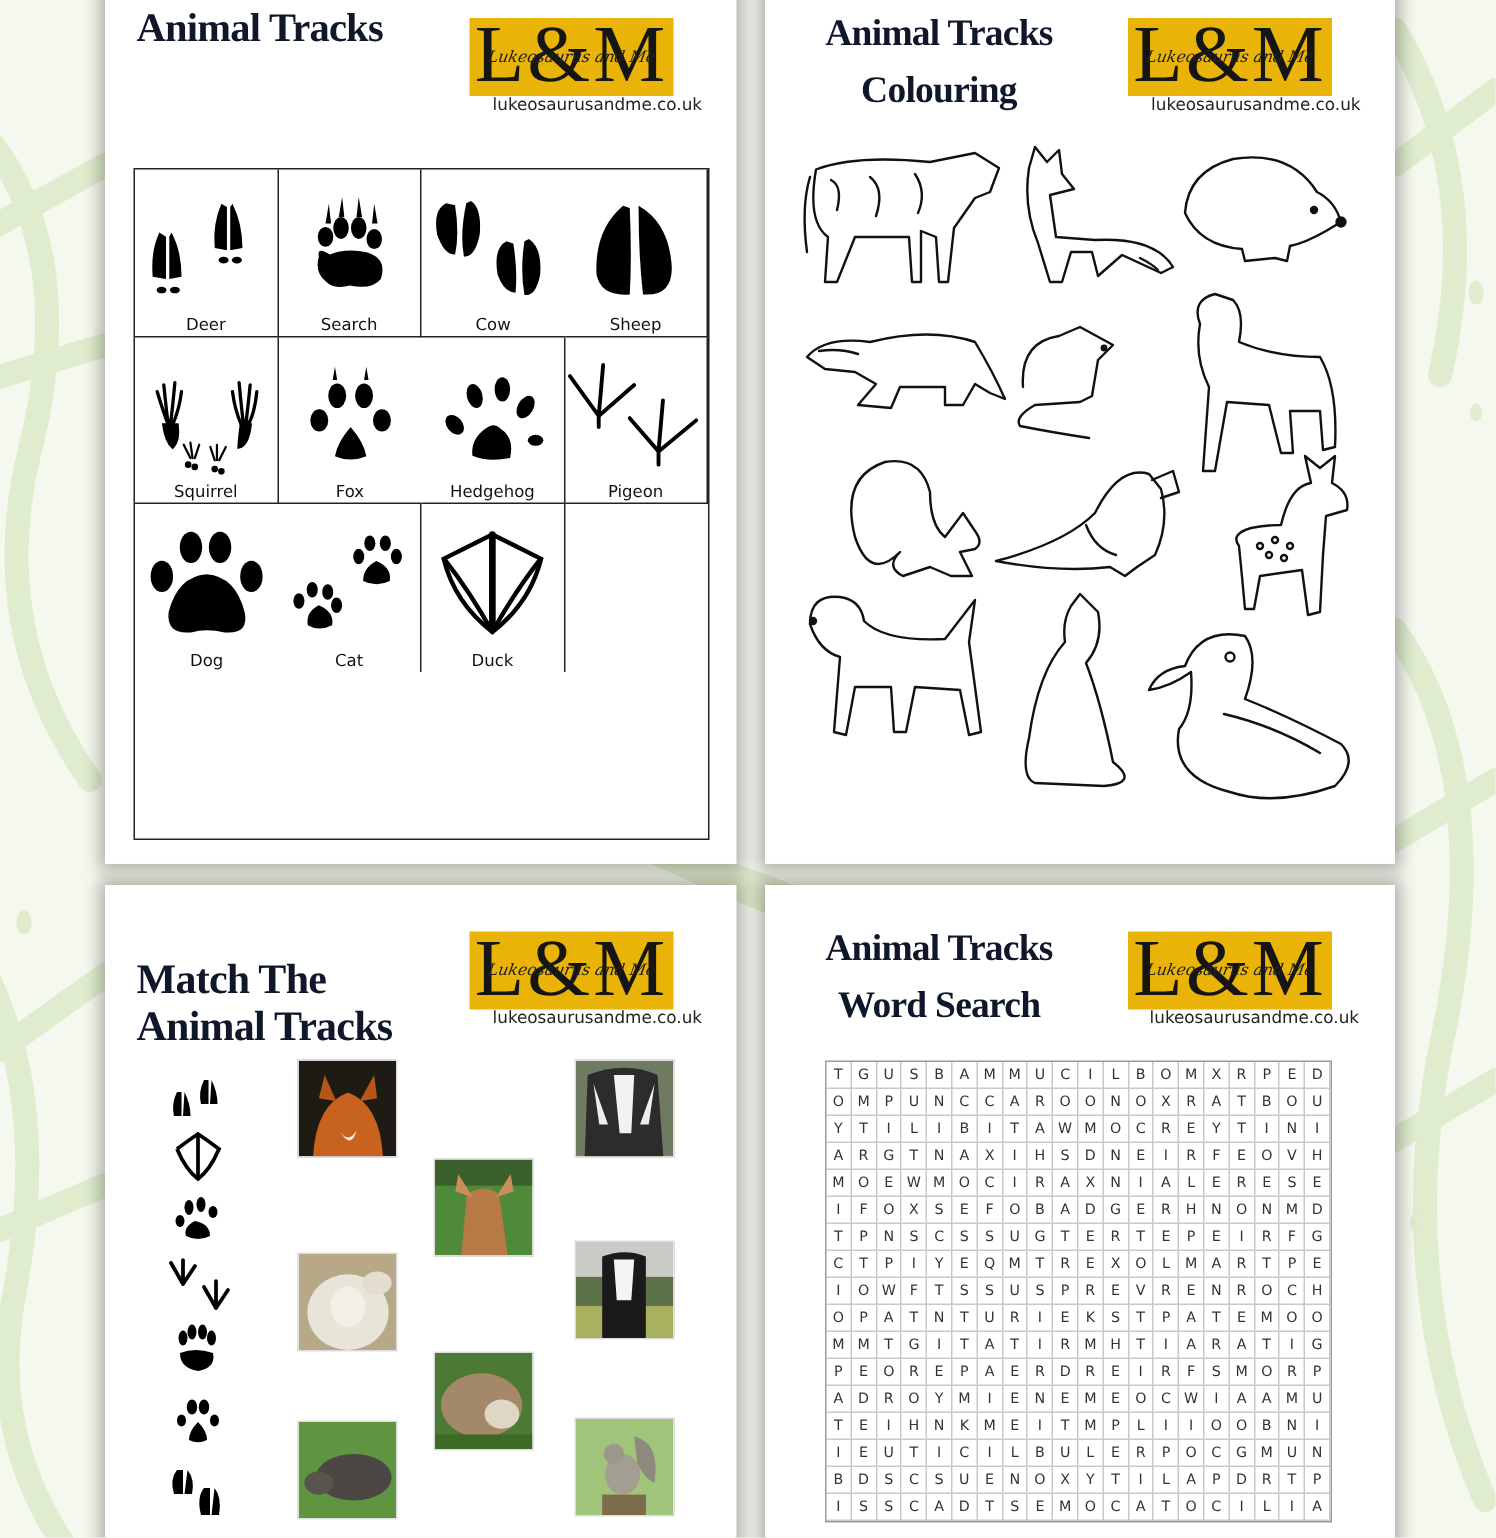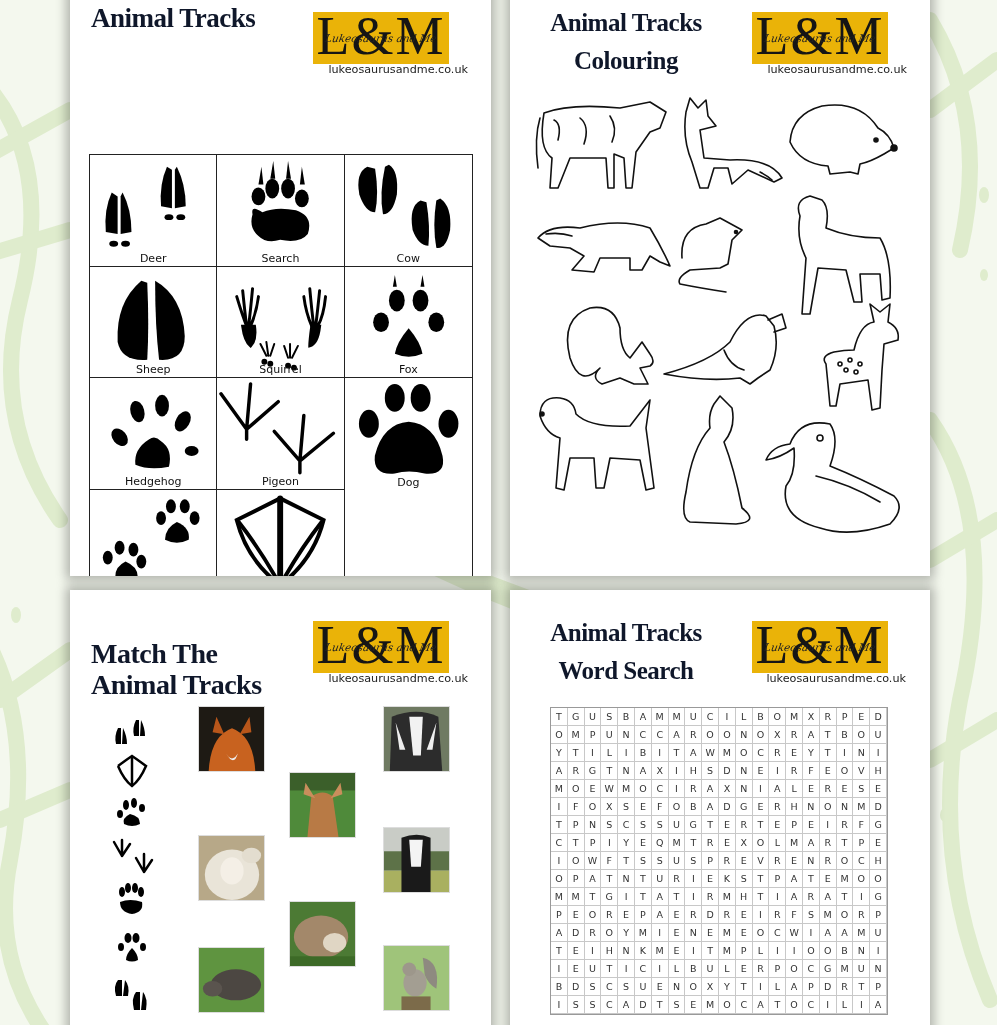--- a/index.html
+++ b/index.html
@@ -72,23 +72,22 @@
     margin-left: 12px;
   }
 
   
   .track-grid {
     position: absolute;
     left: 19px; top: 122px;
     width: 384px; height: 448px;
     border: 1.5px solid #222;
     display: grid;
-    grid-template-columns: repeat(3, 1fr);
+    grid-template-columns: repeat(4, 1fr);
     grid-template-rows: repeat(4, 1fr);
-    margin-top: 42px;
   }
   .track-cell {
     border-right: 1.5px solid #222;
     border-bottom: 1.5px solid #222;
     position: relative;
   }
   .track-cell:nth-child(3n) { border-right: none; }
   .track-cell:nth-last-child(-n+3) { border-bottom: none; }
   .track-cell svg { position: absolute; left: 0; top: 0; width: 100%; height: 100%; }
   .track-label {

